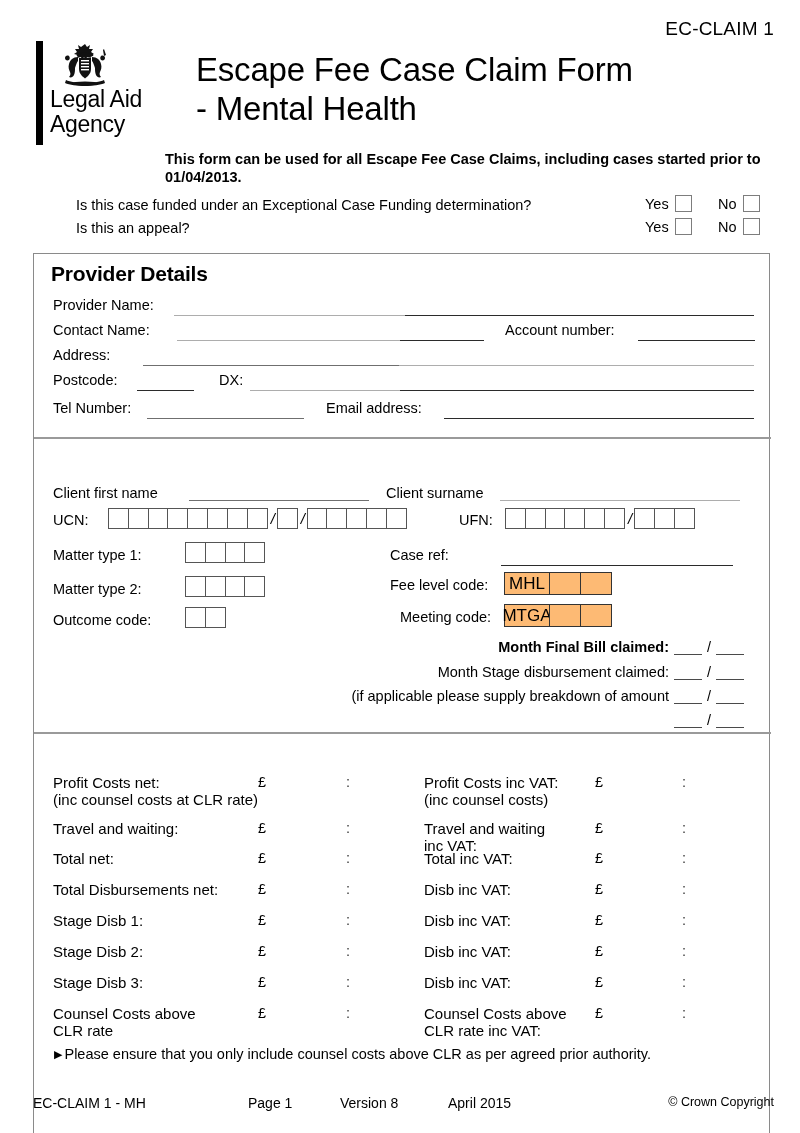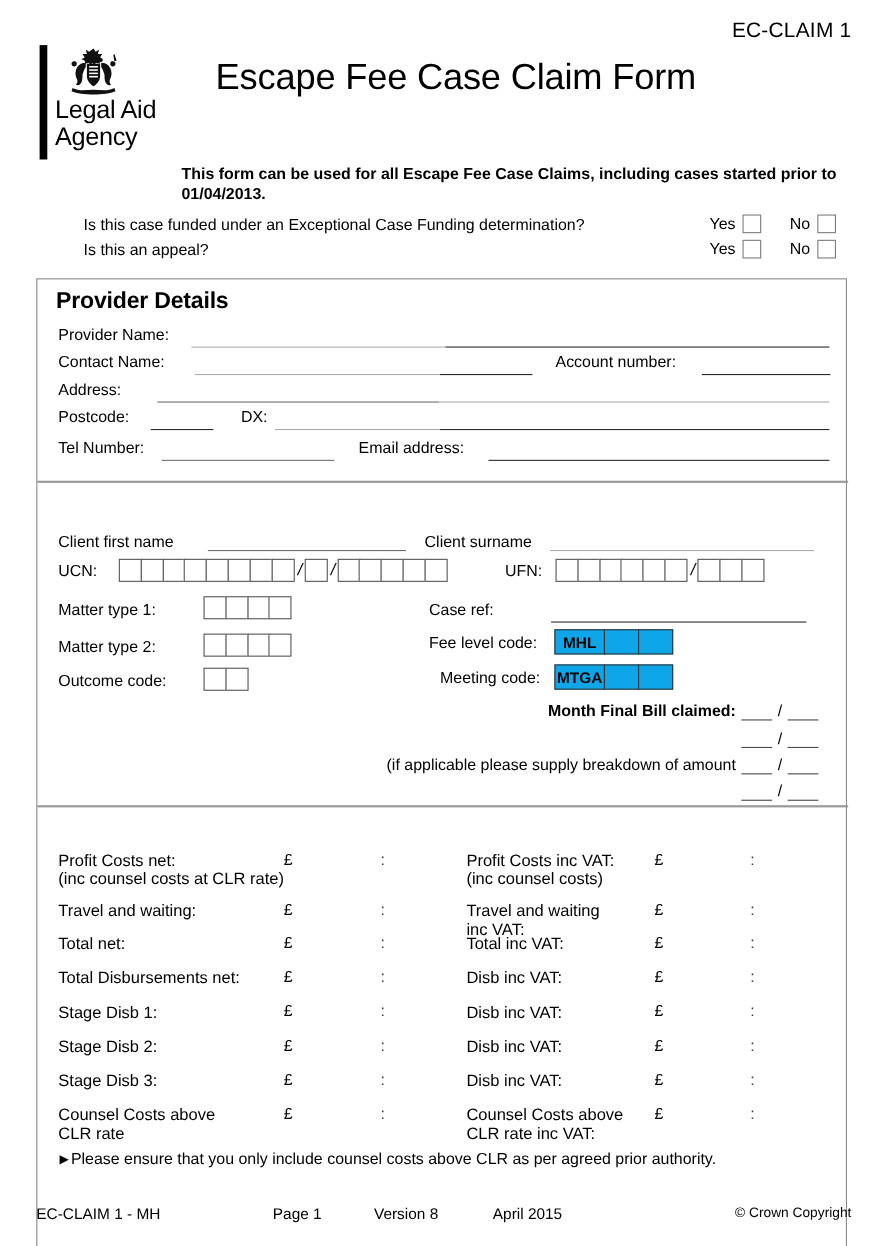--- a/index.html
+++ b/index.html
@@ -168,23 +168,23 @@
   .cbox:first-child { margin-left: 0; }
   .slash {
     font-size: 15px;
     margin: 0 3px;
     font-style: italic;
   }
   .codebox {
     height: 23px;
     border: 1.2px solid #333;
     box-sizing: border-box;
-    background: #0ea5e9;
-    font-size: 14px;
-    font-weight: bold;
+    background: #fdba74;
+    font-size: 17px;
+    font-weight: normal;
     display: flex;
     align-items: center;
     justify-content: center;
     margin-left: -1.2px;
   }
   .codebox:first-child { margin-left: 0; }
   .codebox.pre { width: 46px; }
   .codebox.blank { width: 32px; }
 
   
@@ -276,20 +276,21 @@
         <ellipse cx="29" cy="40.5" rx="13" ry="2"></ellipse>
       </g>
     </svg>
     <div class="logo-line">Legal Aid</div>
     <div class="logo-line">Agency</div>
   </div>
 </div>
 
 <div class="title-block">
   <div class="title-line">Escape Fee Case Claim Form</div>
+  <div class="title-line">- Mental Health</div>
 </div>
 
 <div class="subtitle">This form can be used for all Escape Fee Case Claims, including cases started prior to 01/04/2013.</div>
 
 <div class="question-row q1">Is this case funded under an Exceptional Case Funding determination?</div>
 <div class="yesno yn-yes yn-r1">
   <span>Yes</span>
   <span class="chk"></span>
 </div>
 <div class="yesno yn-no yn-r1">
@@ -412,20 +413,21 @@
     </div>
 
   <div class="lbl" style="left:366px; top:355px;">Meeting code:</div>
   <div class="boxrow" id="meet-row" style="left:470px; top:350px;">
       <span class="codebox pre">MTGA</span>
       <span class="codebox blank"></span>
       <span class="codebox blank"></span>
     </div>
 
   <div class="lbl lbl-b" style="left:385px; top:385px; width:250px; text-align:right;">Month Final Bill claimed:</div>
+  <div class="lbl" style="left:325px; top:410px; width:310px; text-align:right;">Month Stage disbursement claimed:</div>
   <div class="lbl" style="left:200px; top:434px; width:435px; text-align:right;">(if applicable please supply breakdown of amount</div>
 
   <div class="dateslot" style="left:640px; top:385px;">
     <span class="dash"></span>
     <span class="dslash">/</span>
     <span class="dash"></span>
   </div>
   <div class="dateslot" style="left:640px; top:410px;">
     <span class="dash"></span>
     <span class="dslash">/</span>

